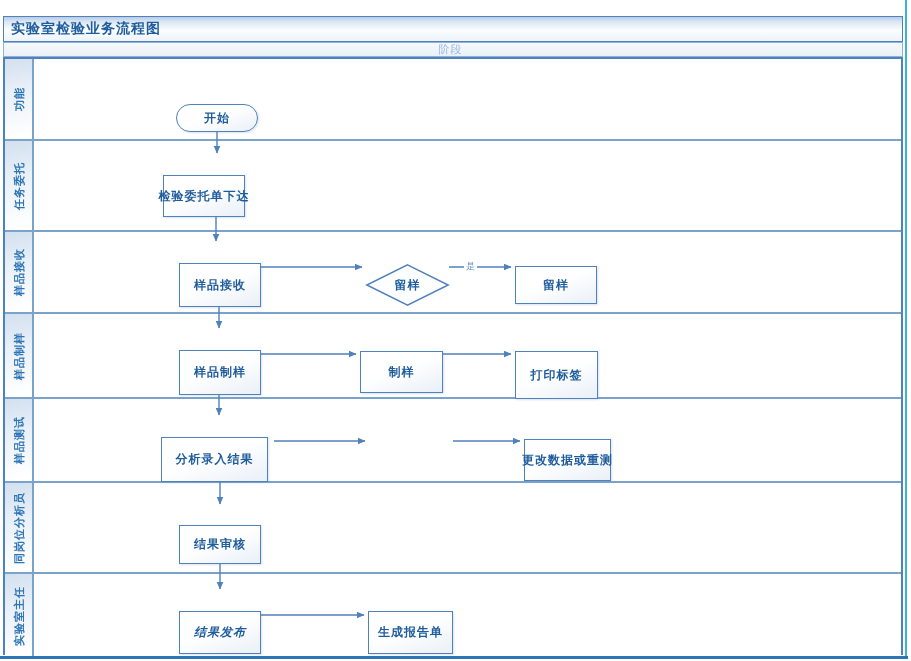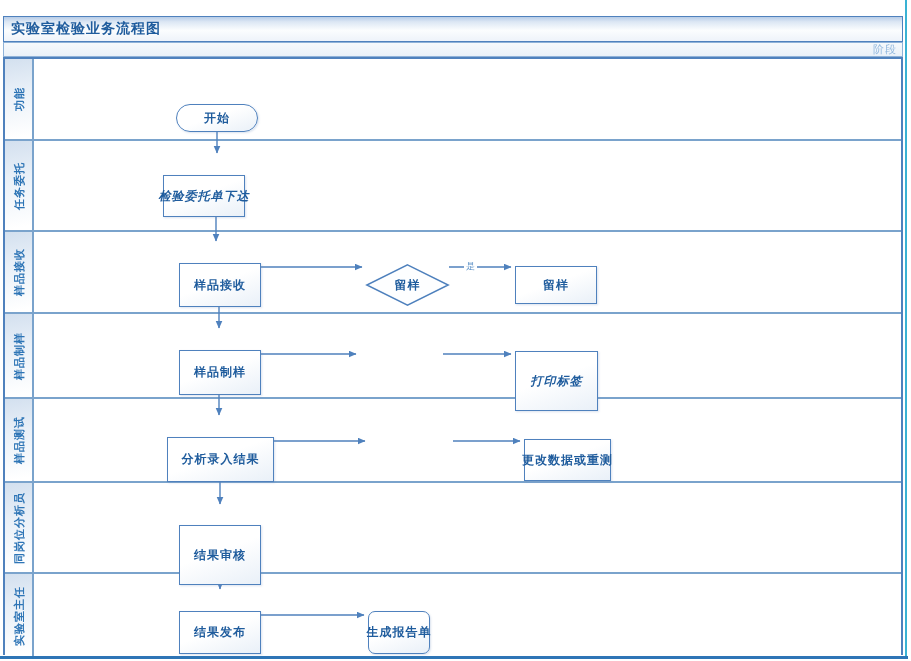--- a/index.html
+++ b/index.html
@@ -14,21 +14,21 @@
     border:1.5px solid #4f81bd;
     background:linear-gradient(180deg,#b7cce7 0%,#dce7f4 20%,#fbfdfe 55%,#eef3fa 100%);
     display:flex; align-items:center; padding-left:7px; z-index:1;
   }
   .title-bar span { font-size:14px; font-weight:bold; color:#1f5c9d; letter-spacing:1px; }
 
   
   .phase-band {
     position:absolute; left:3px; top:42px; width:900px; height:15px; box-sizing:border-box;
     border:1px solid #8fb2d8; background:linear-gradient(180deg,#f6f9fc,#eaf1f8);
-    display:flex; align-items:center; justify-content:flex-end; padding-right:5px; z-index:1;
+    display:flex; align-items:center; justify-content:center; padding-right:5px; z-index:1;
   }
   .phase-band span { font-size:11px; color:#94b9de; letter-spacing:1px; }
 
   
   .lanes {
     position:absolute; left:3px; top:57px; width:900px; height:598px; box-sizing:border-box;
     border:2px solid #4f81bd; z-index:0;
   }
   .lane { position:absolute; left:0; width:100%; box-sizing:border-box; display:flex; border-top:2px solid #7aa3cc; }
   .lane.first { border-top:none; }
@@ -148,47 +148,48 @@
     <line x1="443" y1="354" x2="511" y2="354" marker-end="url(#arw)"></line>
     <line x1="220" y1="464" x2="220" y2="504" marker-end="url(#arw)"></line>
     <line x1="274" y1="441" x2="365" y2="441" marker-end="url(#arw)"></line>
     <line x1="453" y1="441" x2="520" y2="441" marker-end="url(#arw)"></line>
     <line x1="220" y1="551" x2="220" y2="589" marker-end="url(#arw)"></line>
     <line x1="261" y1="615" x2="364" y2="615" marker-end="url(#arw)"></line>
   </svg>
 
   <div class="node stadium" style="left:176px; top:86px; width:82px; height:28px;">开始</div>
 
-  <div class="node rect" style="left:163px; top:157px; width:82px; height:42px;font-style:italic;">检验委托单下达</div>
+  <div class="node rect" style="left:163px; top:157px; width:82px; height:42px;">检验委托单下达</div>
 
   <div class="node rect" style="left:179px; top:245px; width:82px; height:44px;">样品接收</div>
 
   <div class="node diamond" style="left:366px; top:246px; width:83px; height:42px;">
     <svg viewBox="0 0 100 50" preserveAspectRatio="none">
       <polygon points="50,1 99,25 50,49 1,25"></polygon>
     </svg>
     <span>留样</span>
   </div>
 
   <div class="node rect" style="left:515px; top:248px; width:82px; height:38px;">留样</div>
 
   <div class="node rect" style="left:179px; top:332px; width:82px; height:45px;">样品制样</div>
 
+  <div class="node rect" style="left:360px; top:333px; width:83px; height:42px;">制样</div>
 
-  <div class="node rect" style="left:515px; top:333px; width:83px; height:60px;font-style:italic;">打印标签</div>
+  <div class="node rect" style="left:515px; top:333px; width:83px; height:48px;">打印标签</div>
 
-  <div class="node rect" style="left:167px; top:419px; width:107px; height:45px;">分析录入结果</div>
+  <div class="node rect" style="left:161px; top:419px; width:107px; height:45px;">分析录入结果</div>
 
 
   <div class="node rect" style="left:524px; top:421px; width:87px; height:42px;">更改数据或重测</div>
 
-  <div class="node rect" style="left:179px; top:507px; width:82px; height:60px;">结果审核</div>
+  <div class="node rect" style="left:179px; top:507px; width:82px; height:39px;">结果审核</div>
 
-  <div class="node rect" style="left:179px; top:593px; width:82px; height:43px;">结果发布</div>
+  <div class="node rect" style="left:179px; top:593px; width:82px; height:43px;font-style:italic;">结果发布</div>
 
-  <div class="node rect" style="left:368px; top:593px; width:62px; height:43px;border-radius:7px;">生成报告单</div>
+  <div class="node rect" style="left:368px; top:593px; width:85px; height:43px;">生成报告单</div>
 
   <span class="edge-label" style="left:464px; top:261px;">是</span>
 
   <div class="page-edge-right"></div>
   <div class="page-edge-bottom"></div>
 
 </div>
 
 </body></html>

